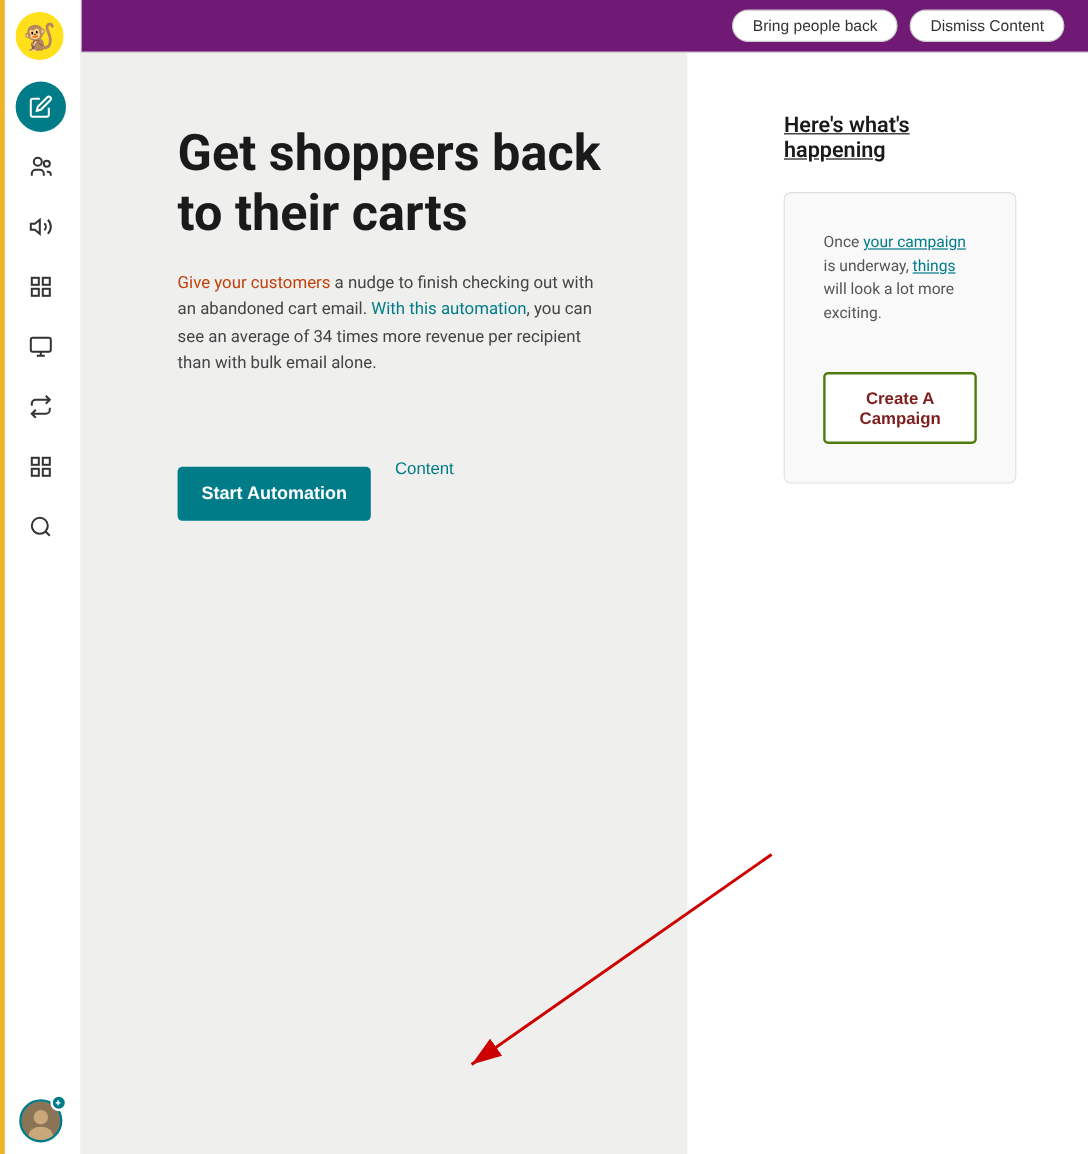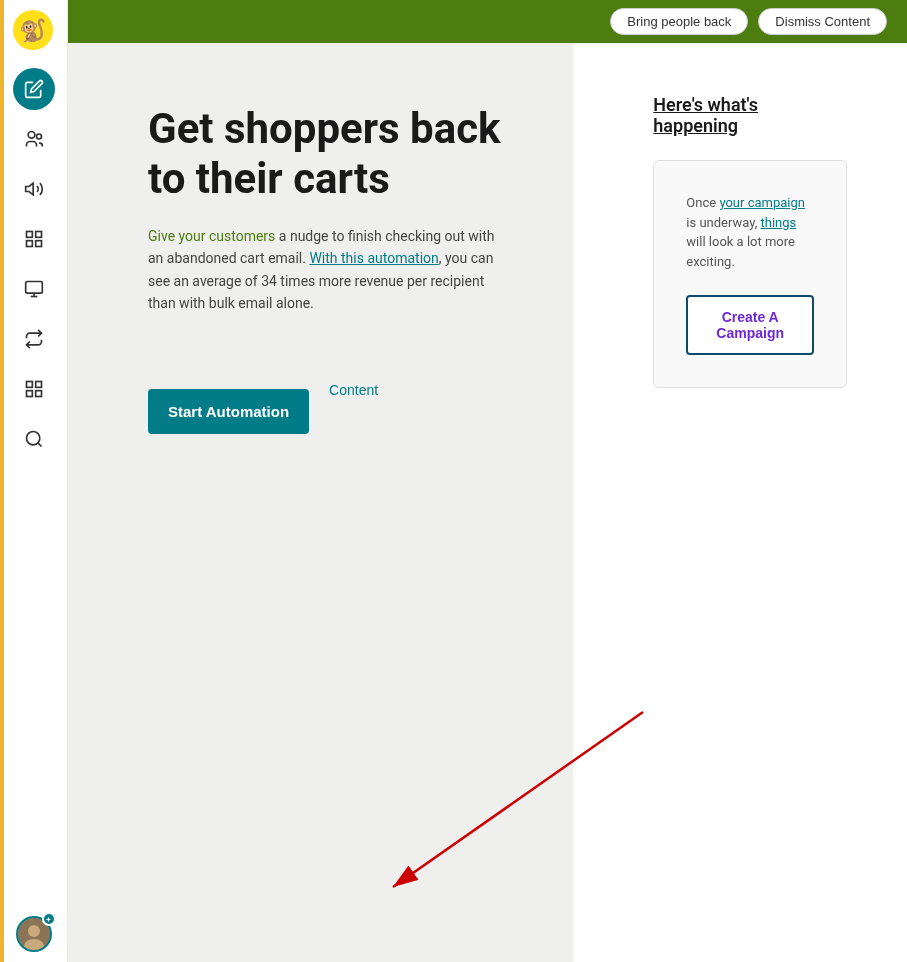--- a/index.html
+++ b/index.html
@@ -101,21 +101,21 @@
       overflow: hidden;
     }
 
     
     .topbar {
       height: 44px;
       display: flex;
       align-items: center;
       justify-content: flex-end;
       padding: 0 20px;
-      background: #4d7c0f;
+      background: #701a75;
       gap: 10px;
       border-bottom: 1px solid #eee;
     }
     .topbar-pill {
       padding: 5px 16px;
       border: 1px solid #ccc;
       border-radius: 20px;
       font-size: 13px;
       color: #333;
       cursor: pointer;
@@ -137,22 +137,22 @@
       margin-bottom: 20px;
       max-width: 500px;
     }
     .hero-desc {
       font-size: 14px;
       color: #444;
       line-height: 1.6;
       max-width: 480px;
       margin-bottom: 32px;
     }
-    .hero-desc .highlight-orange { color: #4d7c0f; }
-    .hero-desc .highlight-link { color: #007c89; text-decoration: underline; }
+    .hero-desc .highlight-orange { color: #c2410c; }
+    .hero-desc .highlight-link { color: #007c89; }
     .hero-actions {
       display: flex;
       align-items: center;
       gap: 20px;
     }
     .btn-primary {
       background: #007c89;
       color: #fff;
       border: none;
       padding: 14px 20px;
@@ -195,27 +195,27 @@
       font-size: 17px;
       font-weight: 700;
       color: #1a1a1a;
       line-height: 1.4;
       margin-bottom: 12px;
     }
     .feed-card-desc {
       font-size: 13px;
       color: #555;
       line-height: 1.5;
-      margin-bottom: 24px;
+      margin-bottom: 39px;
     }
     .feed-card-desc .link { color: #007c89; text-decoration: underline; }
     .btn-campaign {
       background: #fff;
-      border: 2px solid #0c4a6e;
-      color: #6d28d9;
+      border: 2px solid #4d7c0f;
+      color: #7f1d1d;
       padding: 12px 28px;
       font-size: 14px;
       font-weight: 600;
       border-radius: 4px;
       cursor: pointer;
     }
     .page-wrapper {
       position: relative;
       flex: 1;
       display: flex;

